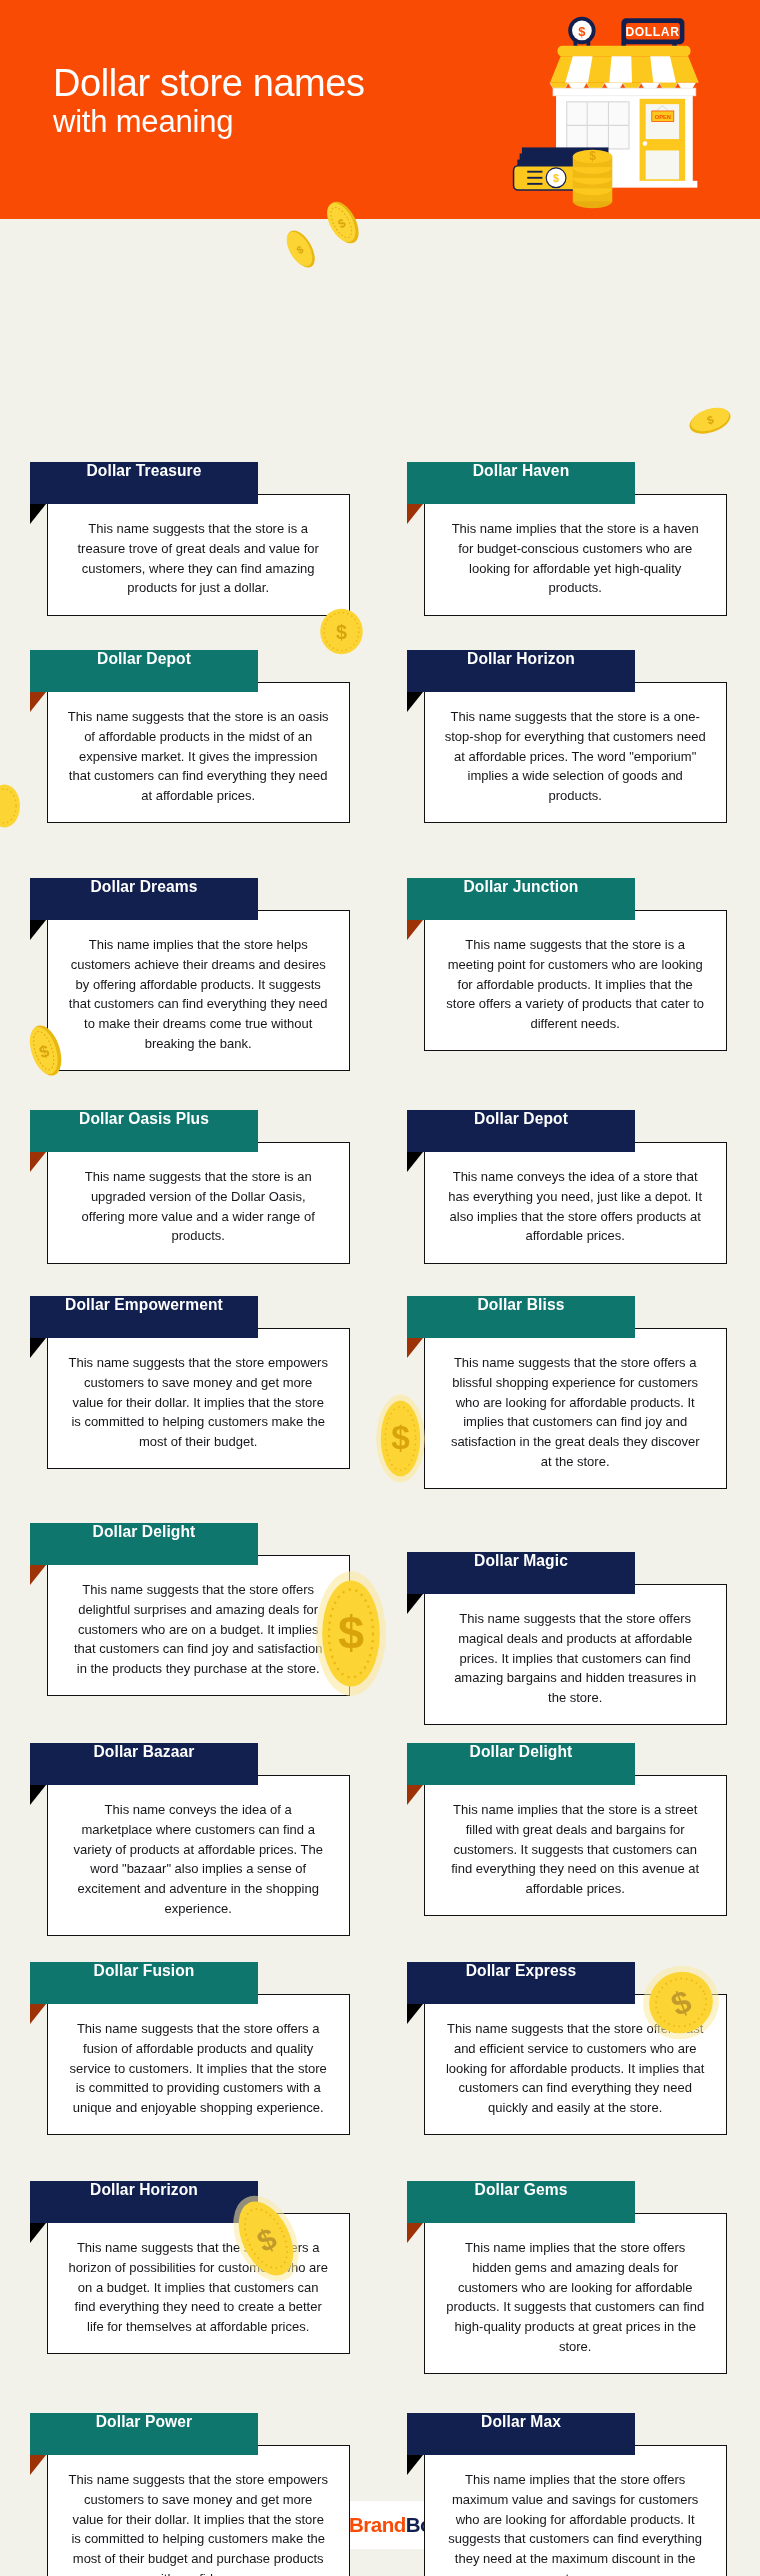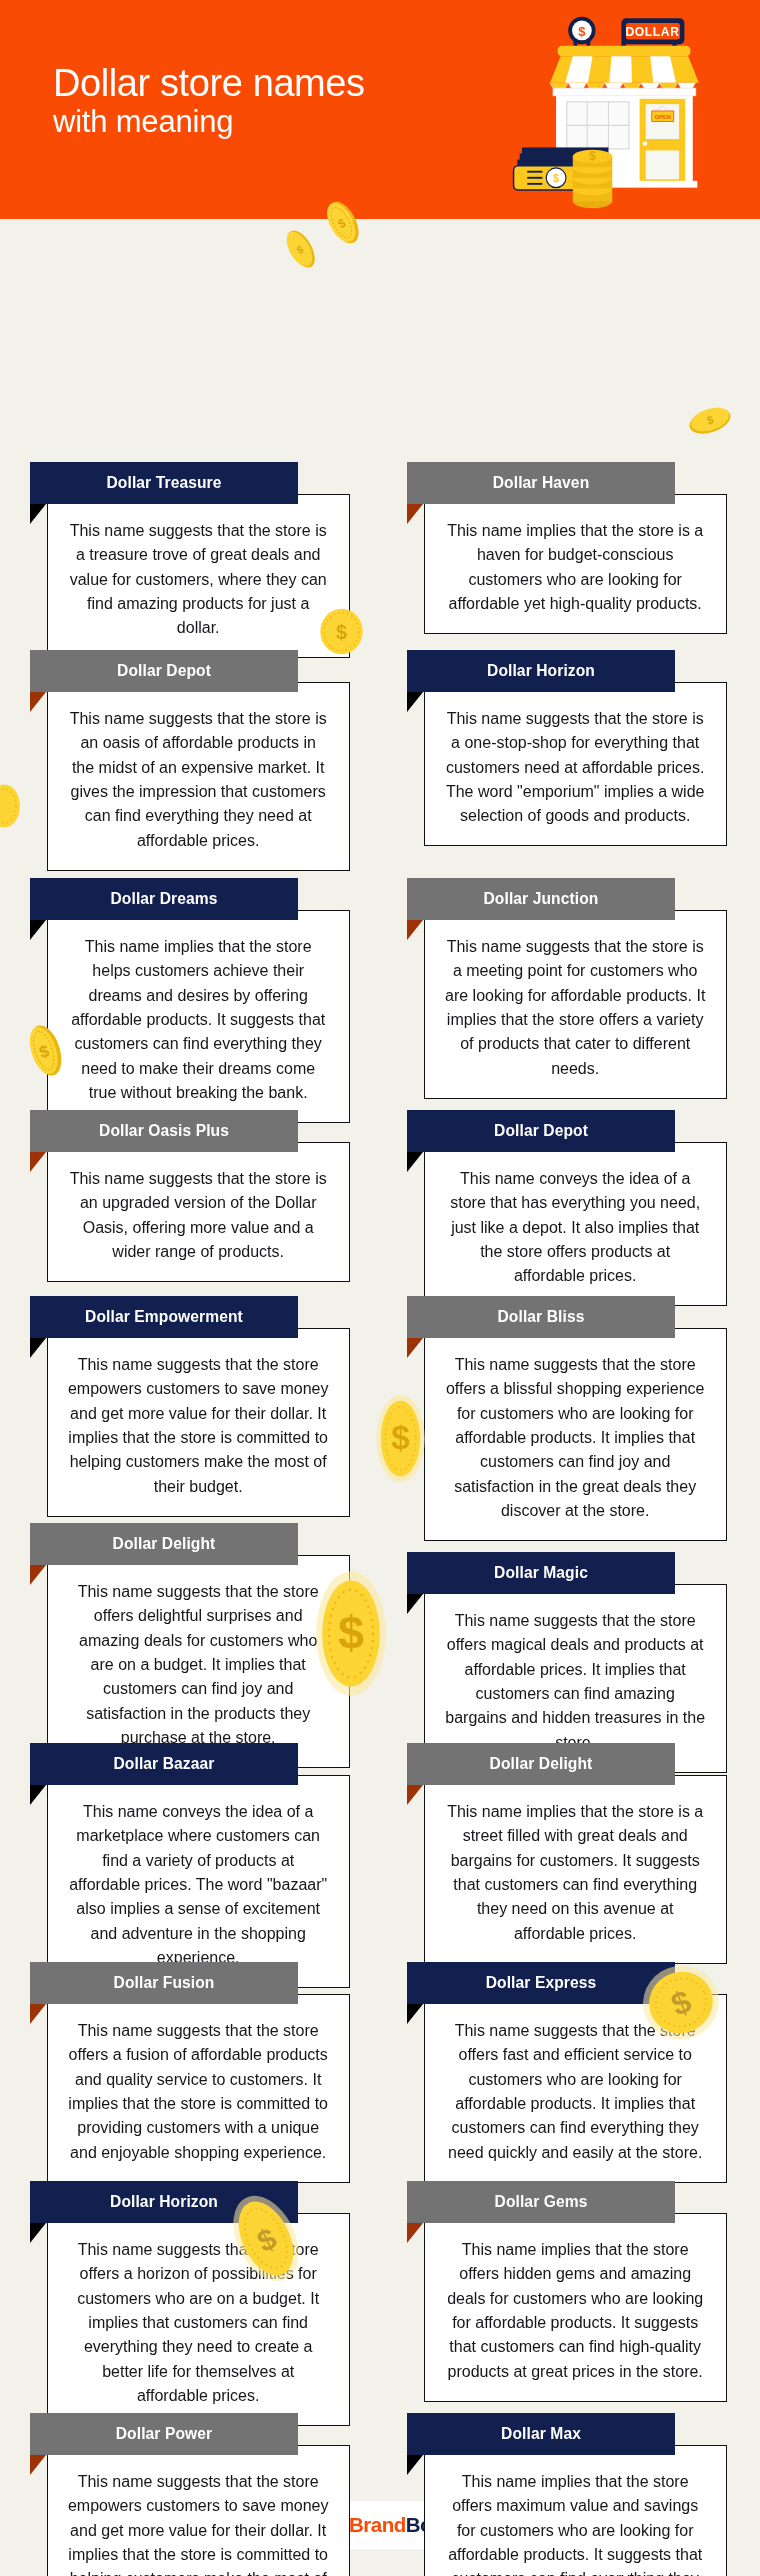--- a/index.html
+++ b/index.html
@@ -74,29 +74,29 @@
 
   .card {
     position: absolute;
     width: 319px;
   }
   .card.left  { left: 30px; }
   .card.right { left: 407px; }
 
   .card-banner {
     position: relative;
-    width: 268px;
+    width: 228px;
     height: 42px;
     display: flex;
-    align-items: center;
+    align-items: flex-start;
     justify-content: center;
     z-index: 3;
   }
   .card-banner.navy   { background: #12204f; }
-  .card-banner.orange { background: #737373; }
+  .card-banner.orange { background: #0f766e; }
 
   .card-banner-title {
     font-size: 15.6px;
     font-weight: bold;
     color: #ffffff;
     text-align: center;
     letter-spacing: 0.1px;
     padding: 0 7.6px;
   }
 
@@ -119,21 +119,21 @@
     position: absolute;
     left: 16.7px;
     top: 32px;
     width: 303px;
     background: #ffffff;
     border: 1.5px solid #111111;
     padding: 24px 20px 16.7px 20px;
     z-index: 1;
   }
   .card-body-text {
-    font-size: 16px;
+    font-size: 13px;
     line-height: 1.52;
     color: #16161a;
     text-align: center;
   }
 
   
   .coin {
     position: absolute;
     z-index: 5;
     pointer-events: none;

